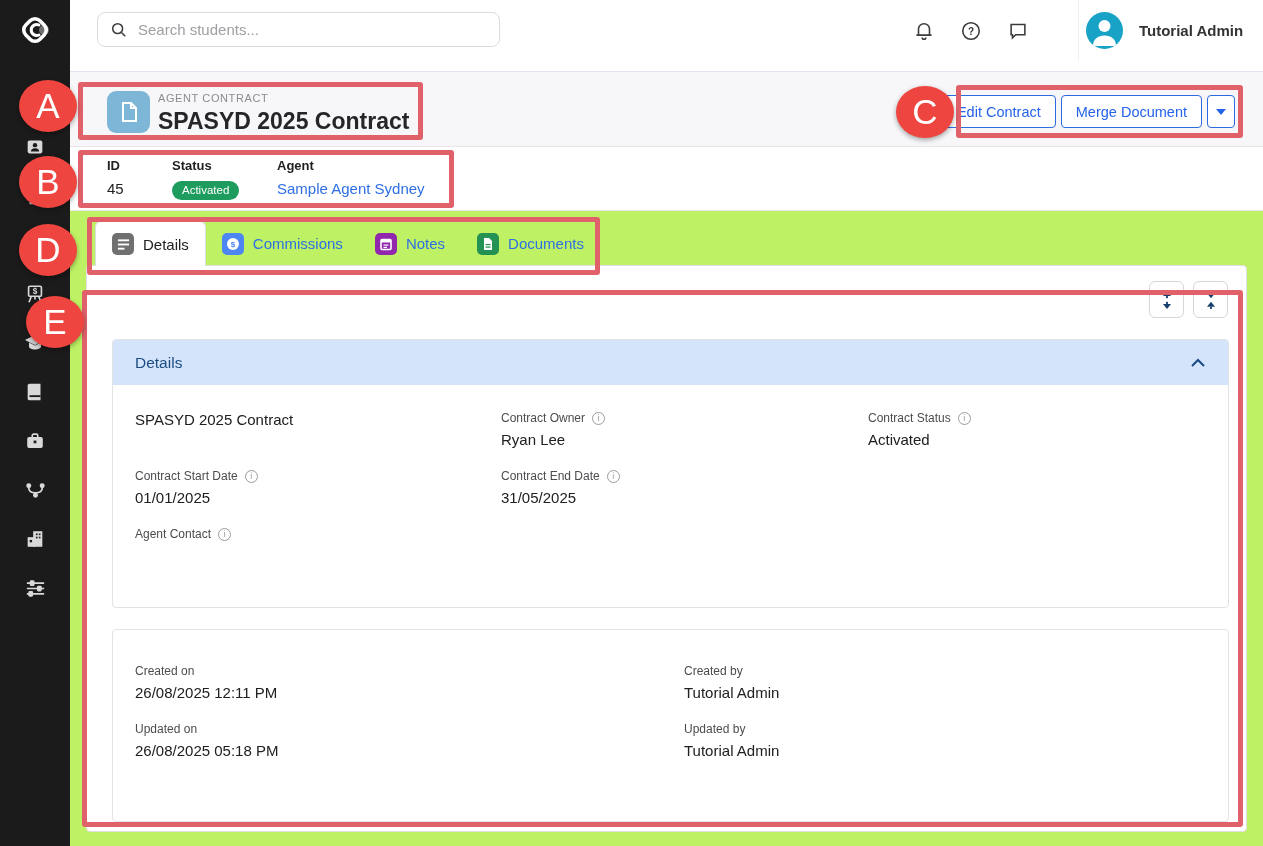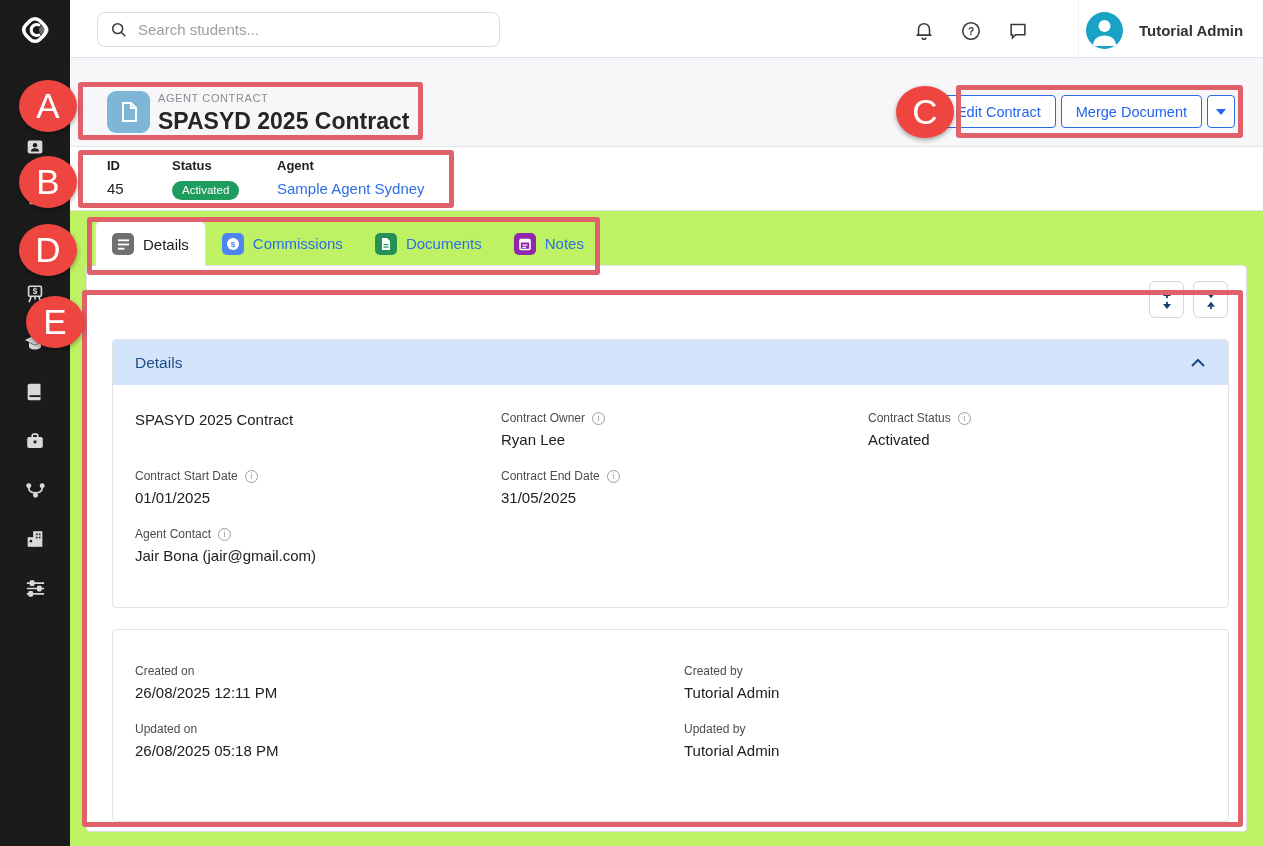--- a/index.html
+++ b/index.html
@@ -7,21 +7,21 @@
   body { font-family:"Liberation Sans", sans-serif; }
   .stage { position:relative; width:1263px; height:846px; background:#f5f4f8; overflow:hidden; }
 
   
   .sidebar { position:absolute; left:0; top:0; width:70px; height:846px; background:#1b1b1b; z-index:2; }
   .logo { position:absolute; left:14px; top:9px; width:42px; height:42px; display:flex; align-items:center; justify-content:center; }
   .side-icons { position:absolute; left:0; top:135px; width:70px; }
   .side-item { position:absolute; left:23px; width:24px; height:24px; display:flex; align-items:center; justify-content:center; cursor:pointer; }
 
   
-  .topbar { position:absolute; left:70px; top:0; width:1193px; height:58px; background:#ffffff; border-bottom:1px solid #e4e2ef; z-index:2; }
+  .topbar { position:absolute; left:70px; top:0; width:1193px; height:72px; background:#ffffff; border-bottom:1px solid #e4e2ef; z-index:2; }
   .search { position:absolute; left:27px; top:12px; width:403px; height:35px; border:1px solid #dcdcdf; border-radius:8px; background:#fff; display:flex; align-items:center; padding:0 12px; gap:10px; }
   .search input { border:none; outline:none; flex:1; font-size:15px; color:#333; font-family:"Liberation Sans", sans-serif; background:transparent; }
   .search input::placeholder { color:#9e9ea3; }
   .tb-ic { position:absolute; top:18px; width:26px; height:26px; display:flex; align-items:center; justify-content:center; cursor:pointer; }
   .tb-divider { position:absolute; left:1008px; top:0; width:1px; height:61px; background:#efeff3; }
   .user { position:absolute; left:1016px; top:0; height:61px; display:flex; align-items:center; gap:16px; cursor:pointer; }
   .avatar { width:37px; height:37px; border-radius:50%; background:#17a2c6; display:flex; align-items:flex-end; justify-content:center; overflow:hidden; }
   .user-name { font-size:15px; font-weight:700; color:#333; }
 
   
@@ -267,39 +267,39 @@
       <div class="tab">
         <span class="tab-ic ic-commissions">
           <svg width="16" height="16" viewBox="0 0 16 16">
               <circle cx="8" cy="8" r="6" fill="#fff"></circle>
               <text x="8" y="11" font-size="8" font-weight="bold" fill="#4d86f2" text-anchor="middle" font-family="Liberation Sans, sans-serif">$</text>
             </svg>
         </span>
         <span class="tab-label">Commissions</span>
       </div>
       <div class="tab">
-        <span class="tab-ic ic-documents">
-          <svg width="14" height="14" viewBox="0 0 14 14">
-              <path d="M3 1 h5 l3 3 v9 h-8 z" fill="#fff"></path>
-              <rect x="4.5" y="7" width="5" height="1.2" fill="#249155"></rect>
-              <rect x="4.5" y="9.5" width="5" height="1.2" fill="#249155"></rect>
-            </svg>
-        </span>
-        <span class="tab-label">Documents</span>
-      </div>
-      <div class="tab">
         <span class="tab-ic ic-notes">
           <svg width="14" height="14" viewBox="0 0 14 14">
               <rect x="2" y="2.5" width="10" height="10" rx="1" fill="none" stroke="#fff" stroke-width="1.6"></rect>
               <rect x="2" y="2.5" width="10" height="3" fill="#fff"></rect>
               <rect x="4.5" y="7.5" width="5" height="1.2" fill="#fff"></rect>
               <rect x="4.5" y="9.8" width="3.5" height="1.2" fill="#fff"></rect>
             </svg>
         </span>
         <span class="tab-label">Notes</span>
+      </div>
+      <div class="tab">
+        <span class="tab-ic ic-documents">
+          <svg width="14" height="14" viewBox="0 0 14 14">
+              <path d="M3 1 h5 l3 3 v9 h-8 z" fill="#fff"></path>
+              <rect x="4.5" y="7" width="5" height="1.2" fill="#249155"></rect>
+              <rect x="4.5" y="9.5" width="5" height="1.2" fill="#249155"></rect>
+            </svg>
+        </span>
+        <span class="tab-label">Documents</span>
       </div>
     </div>
 
     <div class="panel">
       <div class="tool-btns">
         <div class="tool-btn">
           <svg width="14" height="18" viewBox="0 0 14 18" fill="#16406e">
               <path d="M7 0 L11 5 H3 Z"></path>
               <rect x="6.1" y="5" width="1.8" height="2.2"></rect>
               <path d="M7 18 L3 13 H11 Z"></path>
@@ -356,21 +356,20 @@
                 <span class="info-i">i</span>
               </div>
             <div class="f-value">31/05/2025</div>
           </div>
           <div class="field"></div>
           <div class="field">
             <div class="f-label">
                 <span>Agent Contact</span>
                 <span class="info-i">i</span>
               </div>
-            <div class="f-value">Jair Bona (jair@gmail.com)</div>
           </div>
         </div>
       </div>
 
       <div class="card card-system">
         <div class="card-body grid-2">
           <div class="field">
             <div class="f-label">
                 <span>Created on</span>
               </div>

